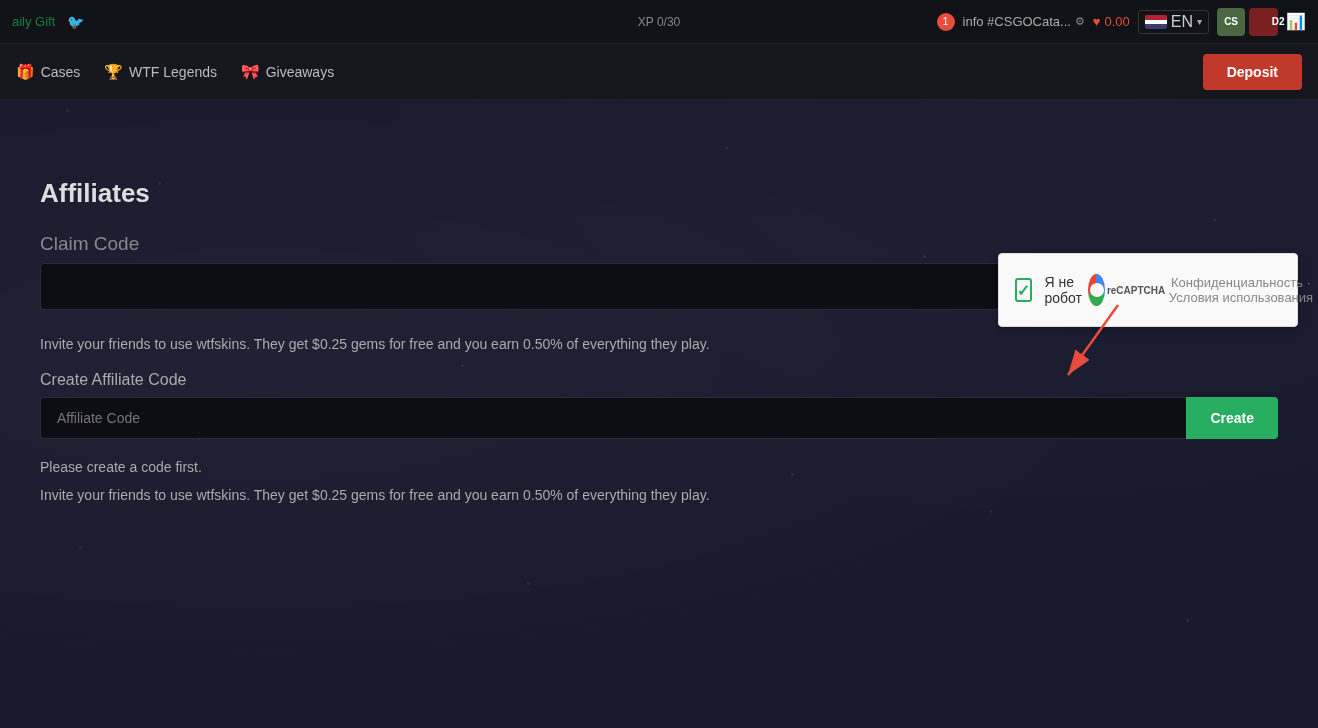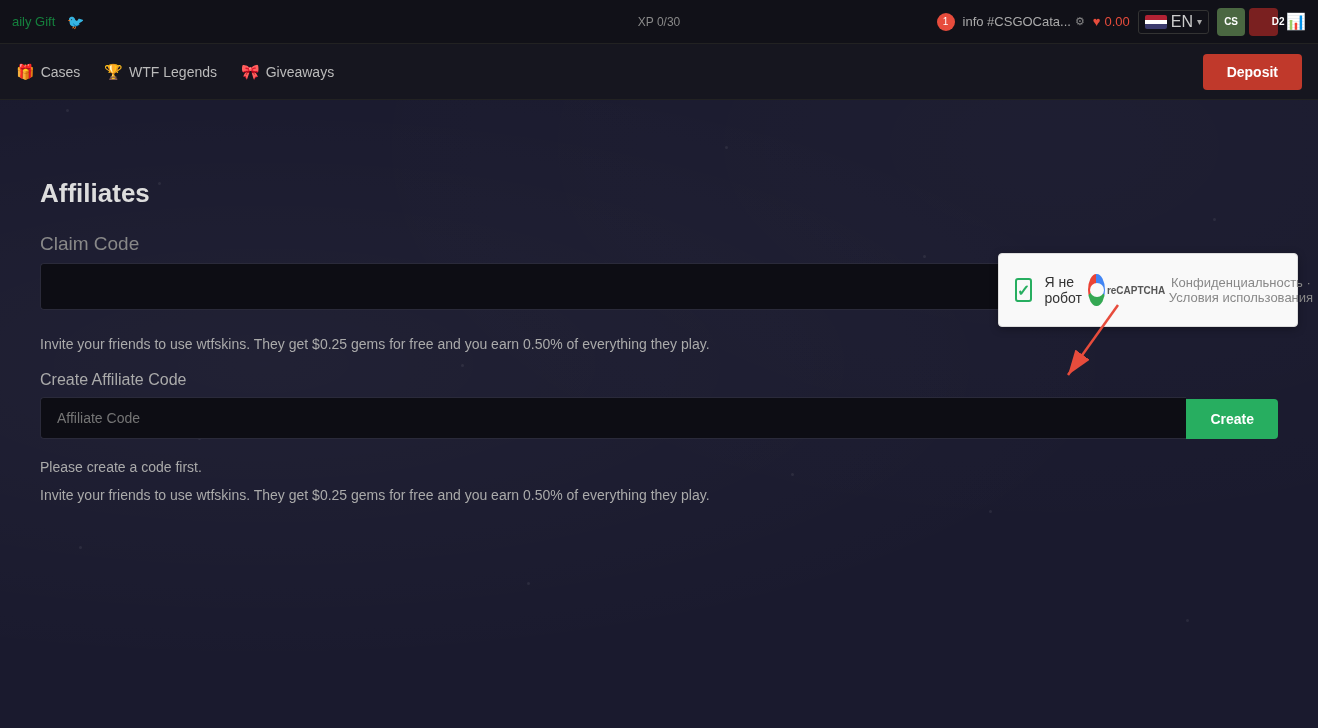--- a/index.html
+++ b/index.html
@@ -295,21 +295,20 @@
     }
     .create-label {
       font-size: 16px;
       color: #aaa;
       margin-bottom: 8px;
     }
     .create-row {
       display: flex;
       gap: 0;
       margin-bottom: 20px;
-      align-items: flex-end;
     }
     .affiliate-input {
       flex: 1;
       background-color: #0d0d14;
       border: 1px solid #2a2a3a;
       border-right: none;
       color: #888;
       padding: 12px 16px;
       font-size: 14px;
       outline: none;

